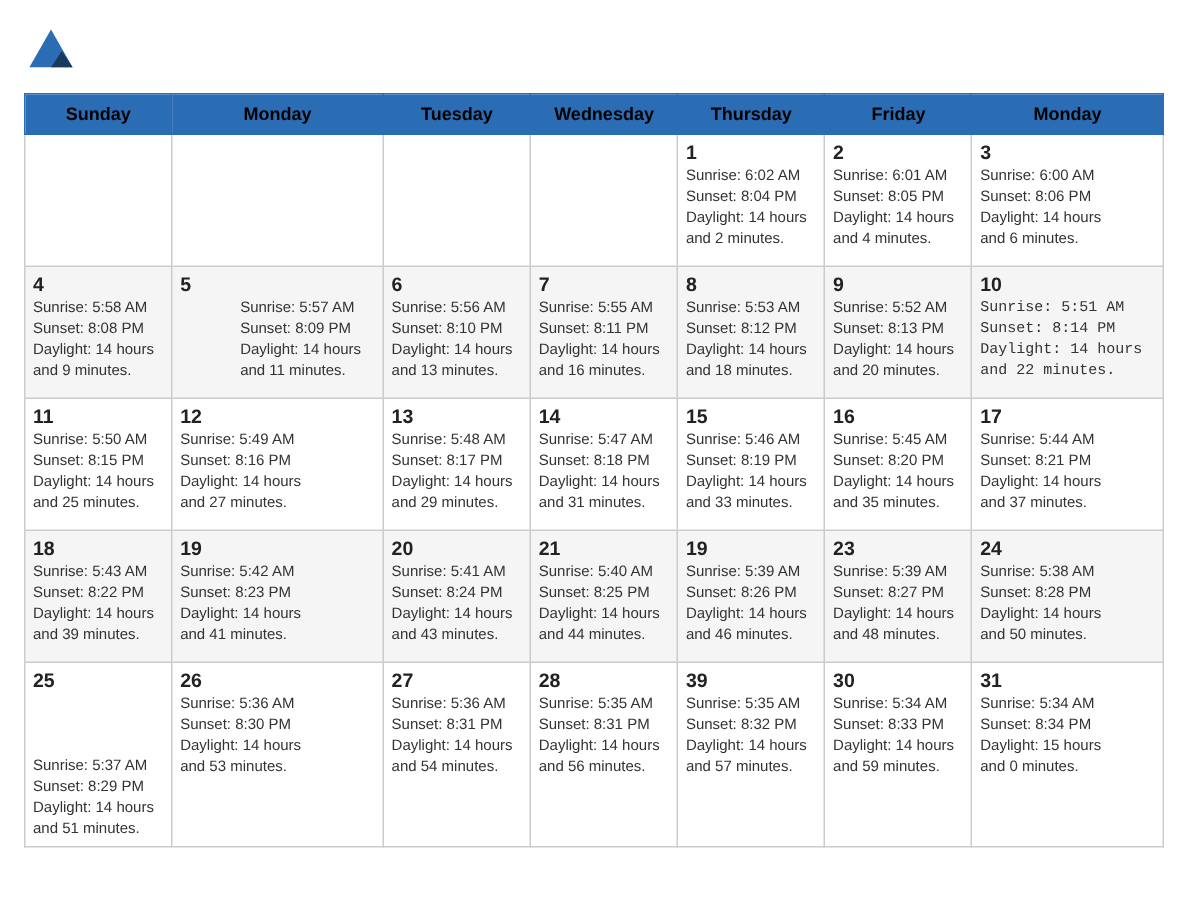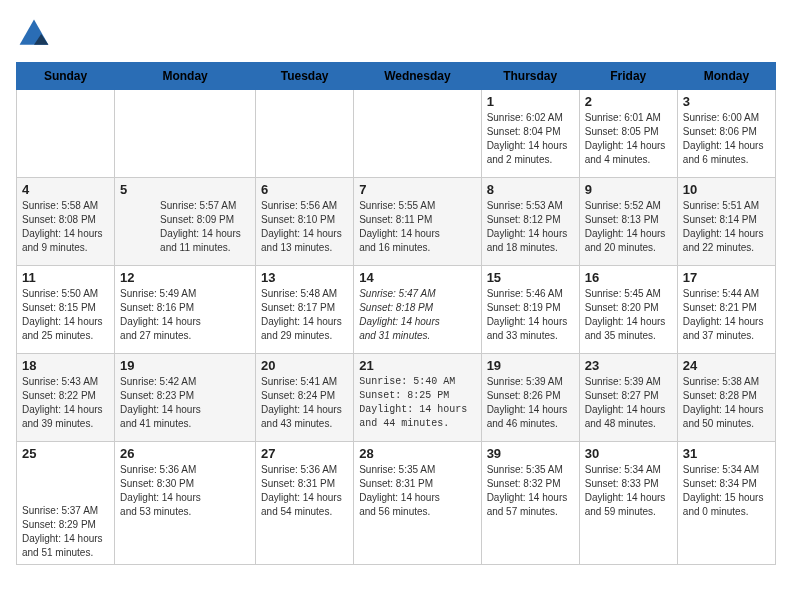--- a/index.html
+++ b/index.html
@@ -182,21 +182,21 @@
           </td>
           <td>
             <div class="day-number">9</div>
             <div class="day-info" style="white-space: pre-line;">Sunrise: 5:52 AM
 Sunset: 8:13 PM
 Daylight: 14 hours
 and 20 minutes.</div>
           </td>
           <td>
             <div class="day-number">10</div>
-            <div class="day-info" style="white-space: pre-line;">Sunrise: 5:51 AM
+            <div class="day-info" style="white-space: pre-line; font-family: Liberation Mono, monospace;">Sunrise: 5:51 AM
 Sunset: 8:14 PM
 Daylight: 14 hours
 and 22 minutes.</div>
           </td>
         </tr>
         <tr>
           <td>
             <div class="day-number">11</div>
             <div class="day-info" style="white-space: pre-line;">Sunrise: 5:50 AM
 Sunset: 8:15 PM
@@ -212,21 +212,21 @@
           </td>
           <td>
             <div class="day-number">13</div>
             <div class="day-info" style="white-space: pre-line;">Sunrise: 5:48 AM
 Sunset: 8:17 PM
 Daylight: 14 hours
 and 29 minutes.</div>
           </td>
           <td>
             <div class="day-number">14</div>
-            <div class="day-info" style="white-space: pre-line; font-style: italic;">Sunrise: 5:47 AM
+            <div class="day-info" style="white-space: pre-line;">Sunrise: 5:47 AM
 Sunset: 8:18 PM
 Daylight: 14 hours
 and 31 minutes.</div>
           </td>
           <td>
             <div class="day-number">15</div>
             <div class="day-info" style="white-space: pre-line;">Sunrise: 5:46 AM
 Sunset: 8:19 PM
 Daylight: 14 hours
 and 33 minutes.</div>
@@ -263,21 +263,21 @@
           </td>
           <td>
             <div class="day-number">20</div>
             <div class="day-info" style="white-space: pre-line;">Sunrise: 5:41 AM
 Sunset: 8:24 PM
 Daylight: 14 hours
 and 43 minutes.</div>
           </td>
           <td>
             <div class="day-number">21</div>
-            <div class="day-info" style="white-space: pre-line; font-family: Liberation Mono, monospace;">Sunrise: 5:40 AM
+            <div class="day-info" style="white-space: pre-line;">Sunrise: 5:40 AM
 Sunset: 8:25 PM
 Daylight: 14 hours
 and 44 minutes.</div>
           </td>
           <td>
             <div class="day-number">19</div>
             <div class="day-info" style="white-space: pre-line;">Sunrise: 5:39 AM
 Sunset: 8:26 PM
 Daylight: 14 hours
 and 46 minutes.</div>

